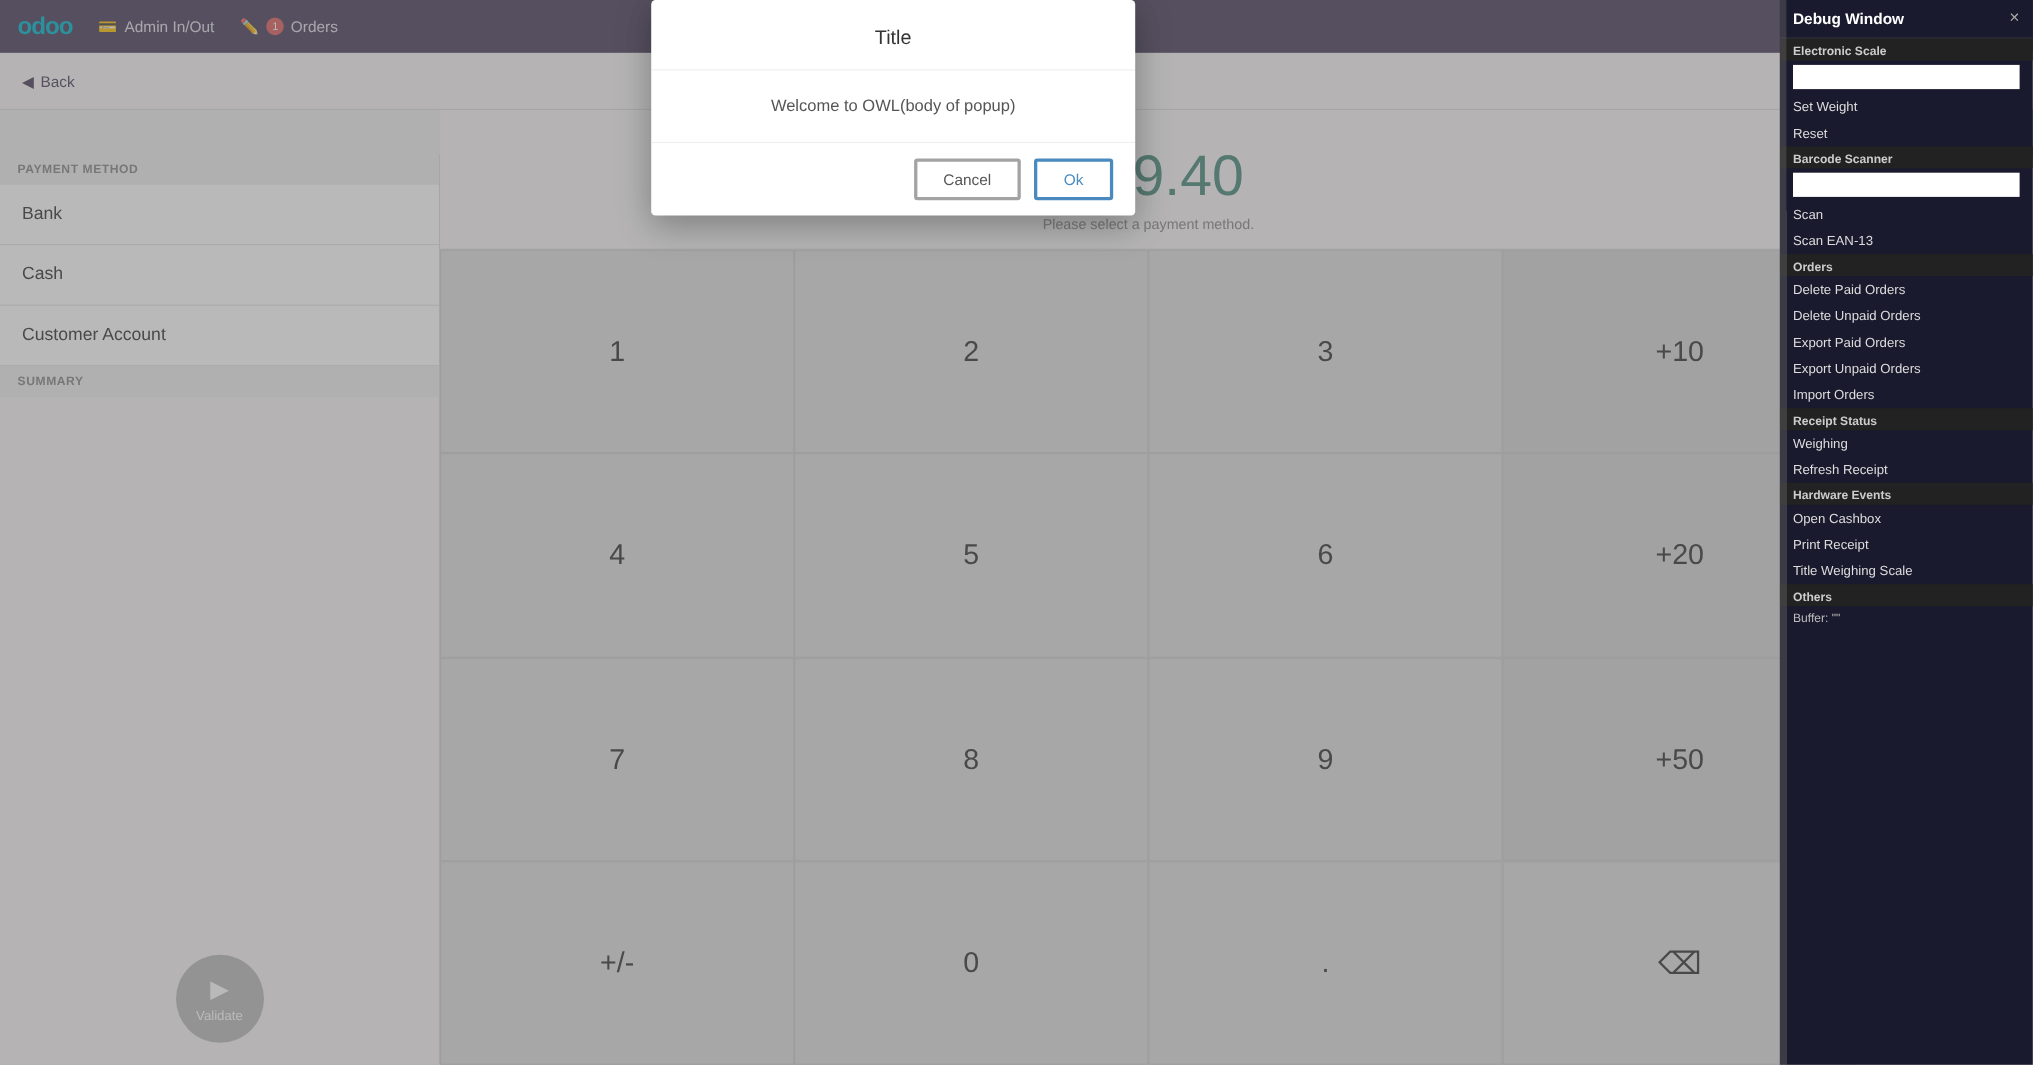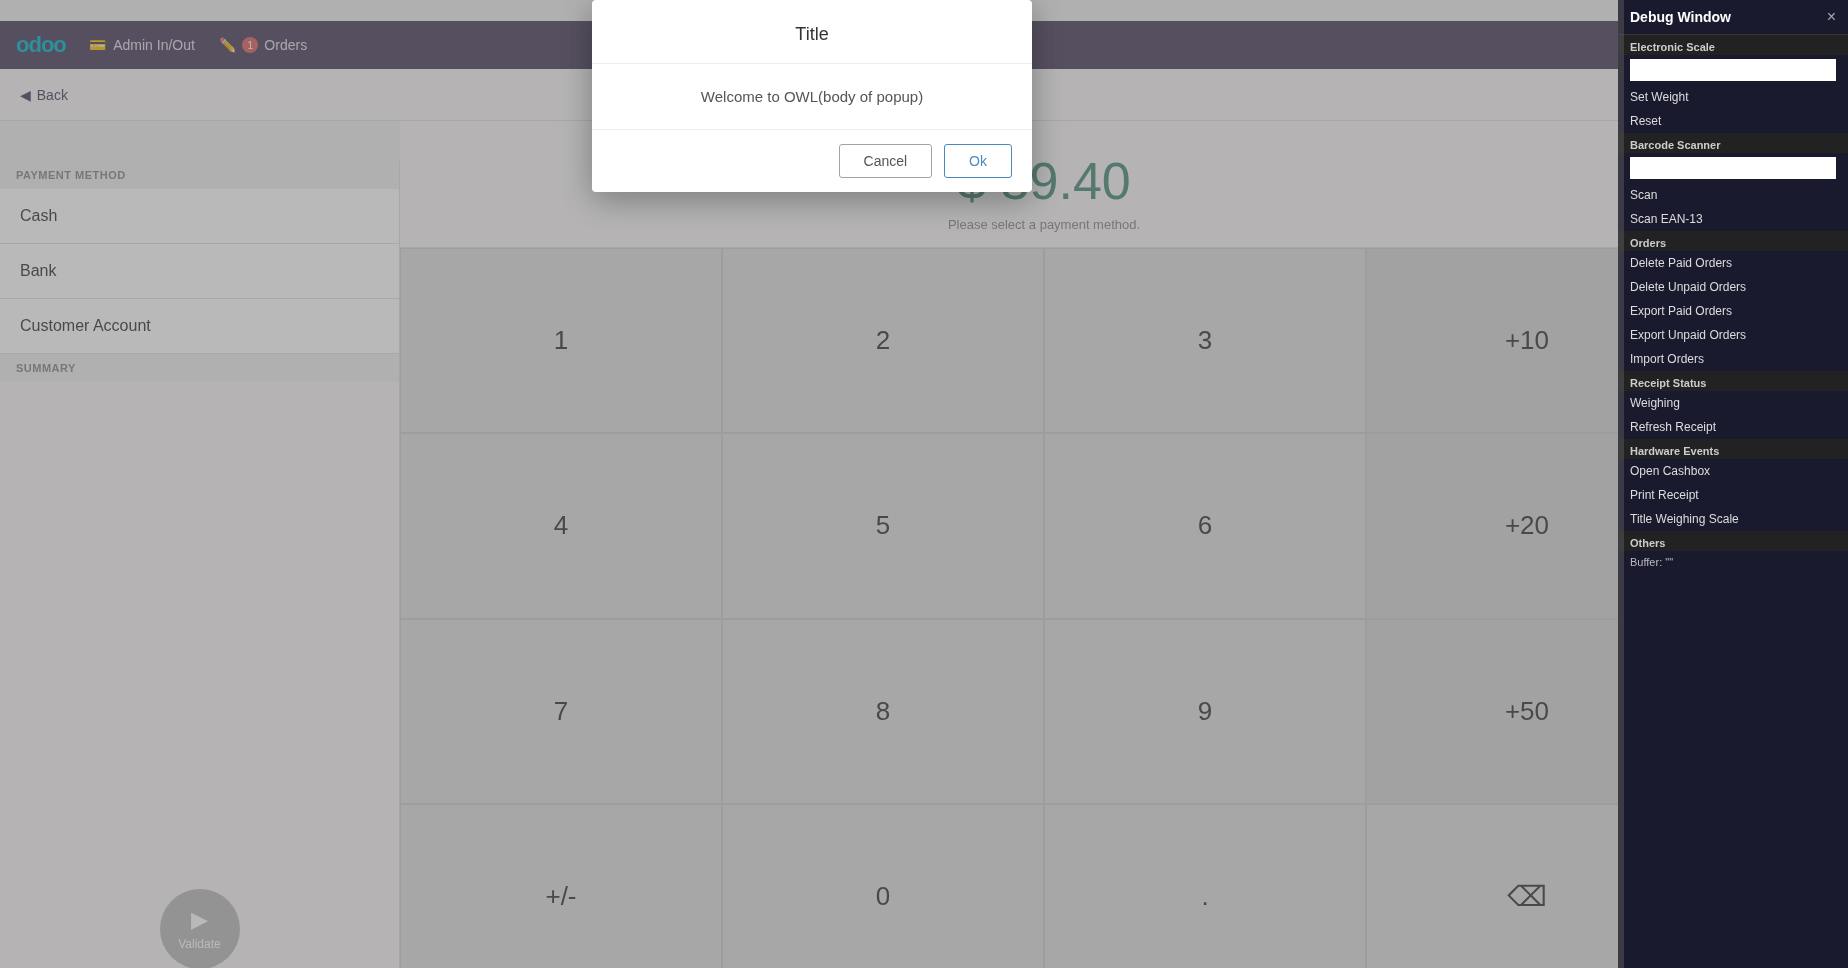--- a/index.html
+++ b/index.html
@@ -8,21 +8,20 @@
     
     .navbar {
       background: #4a3f5c;
       height: 48px;
       display: flex;
       align-items: center;
       padding: 0 16px;
       gap: 24px;
       position: relative;
       z-index: 10;
-      margin-top: 21px;
     }
     .navbar-logo {
       color: #00b4cc;
       font-size: 22px;
       font-weight: bold;
       letter-spacing: -1px;
     }
     .navbar-item {
       color: #e0dce8;
       font-size: 14px;
@@ -339,21 +338,21 @@
       padding: 14px 20px;
       display: flex;
       justify-content: flex-end;
       gap: 12px;
     }
     .modal-btn {
       padding: 8px 24px;
       border-radius: 3px;
       font-size: 14px;
       cursor: pointer;
-      border: 1px solid #a3a3a3;
+      border: 3px solid #a3a3a3;
       background: white;
       color: #555;
     }
     .modal-btn.primary {
       color: #4a8abf;
       border-color: #4a8abf;
     }
 
     
     .debug-window::-webkit-scrollbar { width: 6px; }
@@ -392,22 +391,22 @@
     <span>◀</span>
     <span>Back</span>
   </div>
   <div class="header-title">Payment</div>
 </div>
 
 <div class="main-layout">
 
   <div class="left-sidebar">
     <div class="section-label">PAYMENT METHOD</div>
+    <div class="payment-method-item">Bank</div>
     <div class="payment-method-item">Cash</div>
-    <div class="payment-method-item">Bank</div>
     <div class="payment-method-item">Customer Account</div>
     <div class="section-label">SUMMARY</div>
     <div class="summary-section"></div>
     <div class="validate-btn-area">
       <div class="validate-circle">
         <span class="arrow-icon">▶</span>
         <span style="font-size:12px;color:white;">Validate</span>
       </div>
     </div>
   </div>

